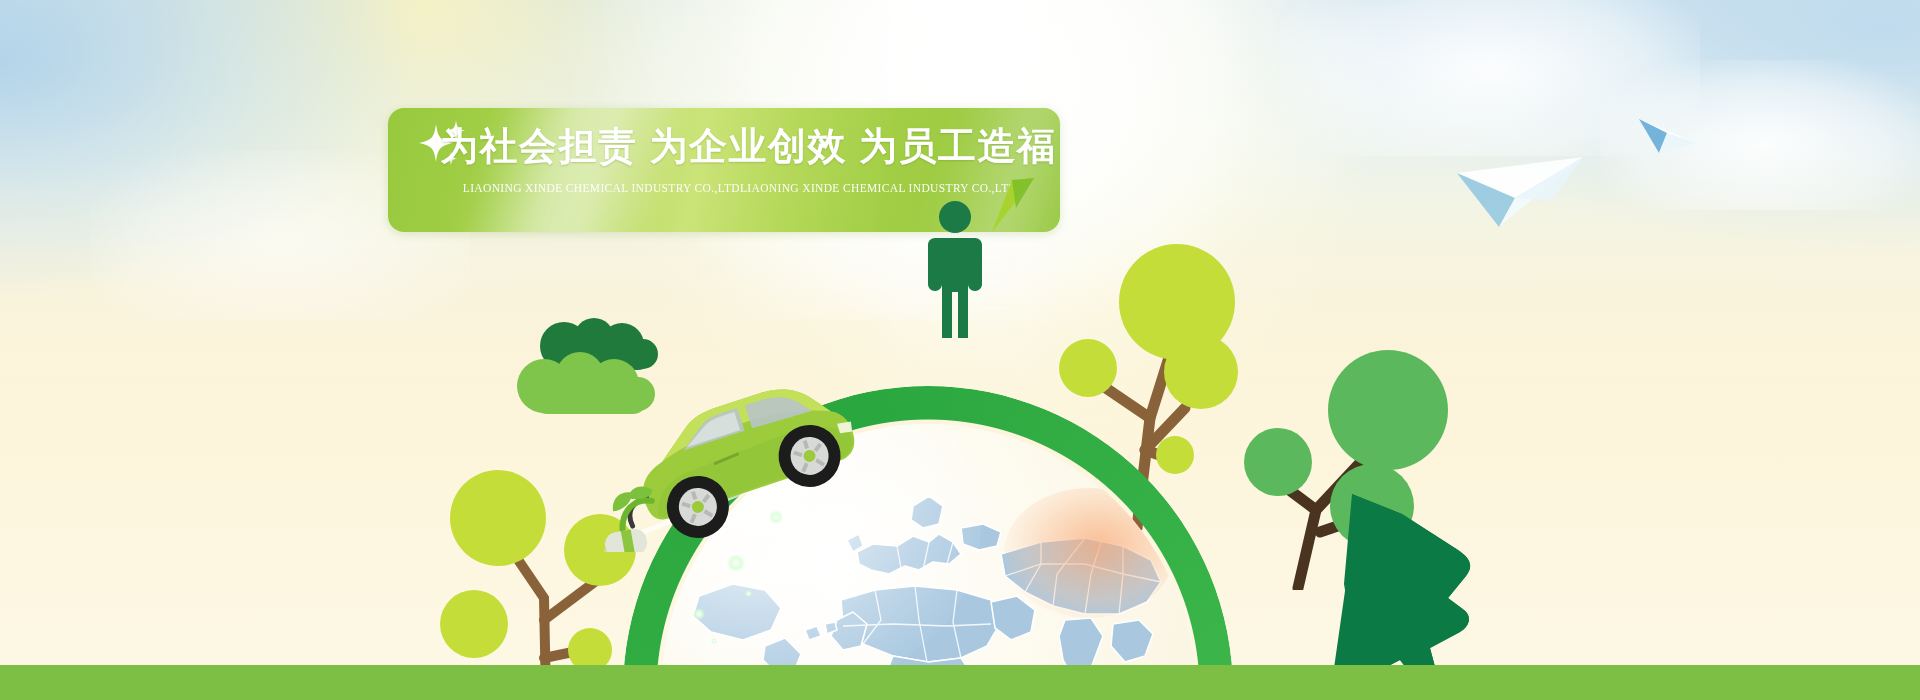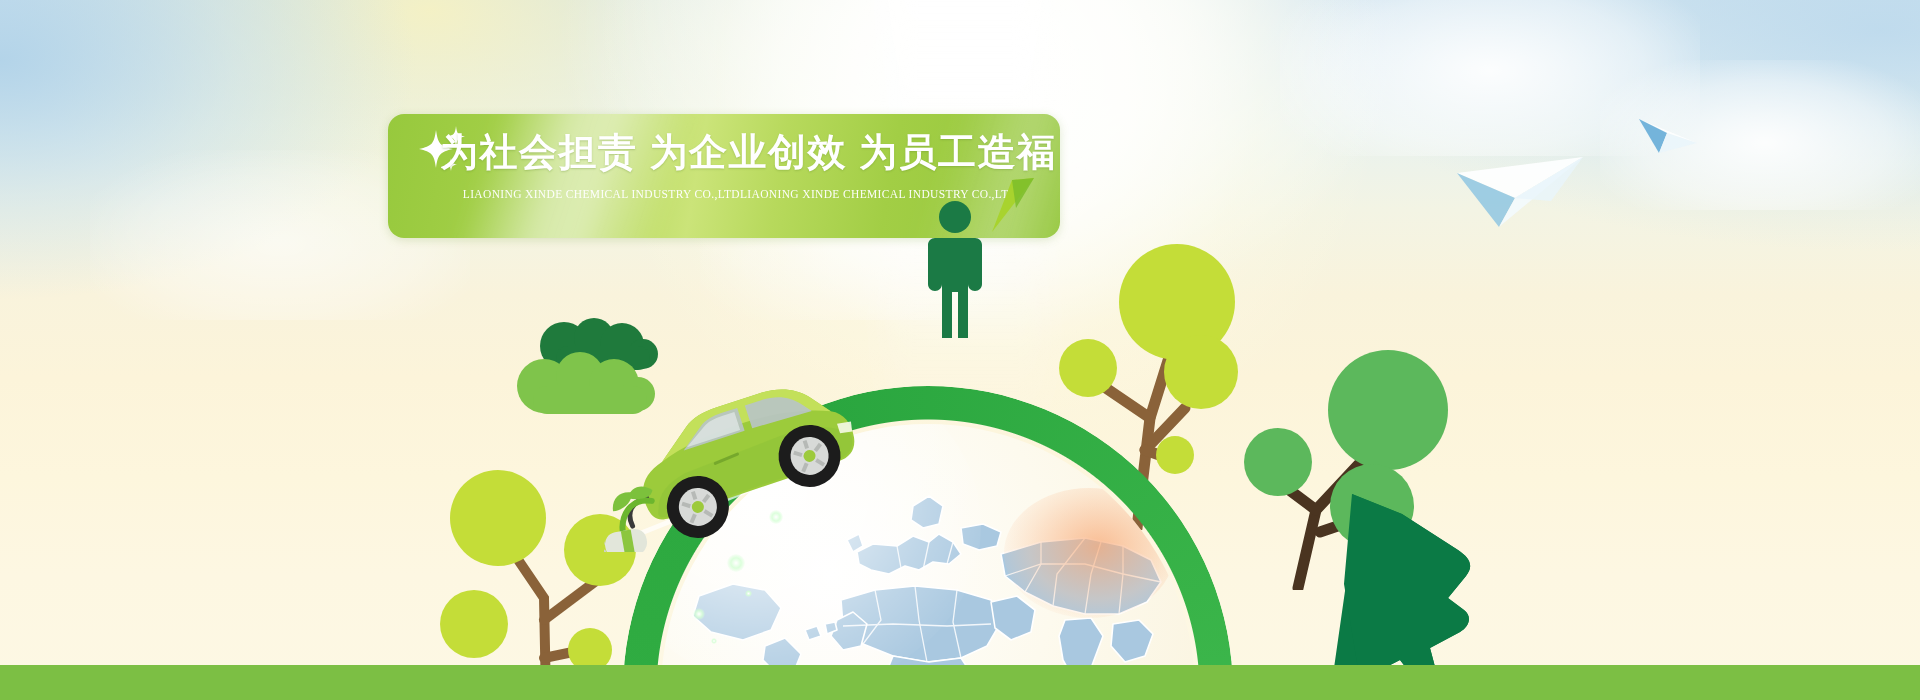--- a/index.html
+++ b/index.html
@@ -78,21 +78,21 @@
   .ground-edge {
     position: absolute;
     left: 0; right: 0;
     top: 665px; height: 3px;
     background: #86c64e;
   }
 
   
   .headline-panel {
     position: absolute;
-    left: 388px; top: 114px;
+    left: 388px; top: 108px;
     width: 672px; height: 124px;
     border-radius: 16px;
     background: linear-gradient(100deg,
         #97c93d 0%,
         #a3cf47 18%,
         #b6d858 34%,
         #cbe479 46%,
         #b7d95c 58%,
         #a2ce45 74%,
         #93c63a 100%);

